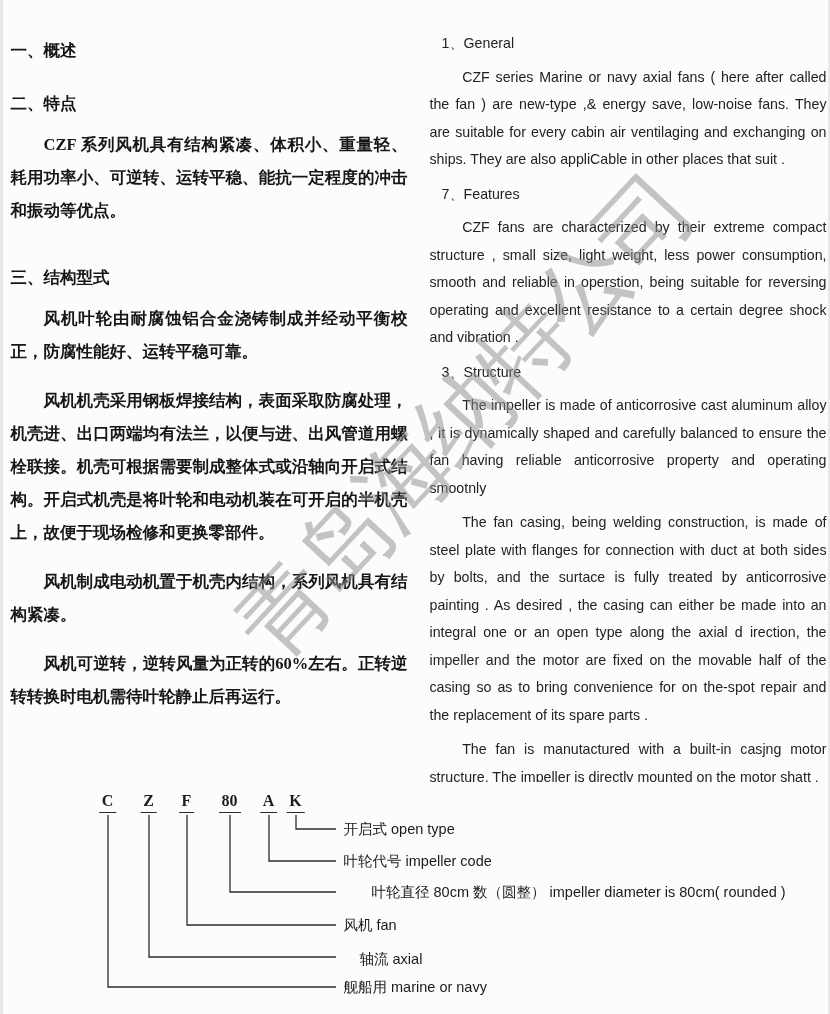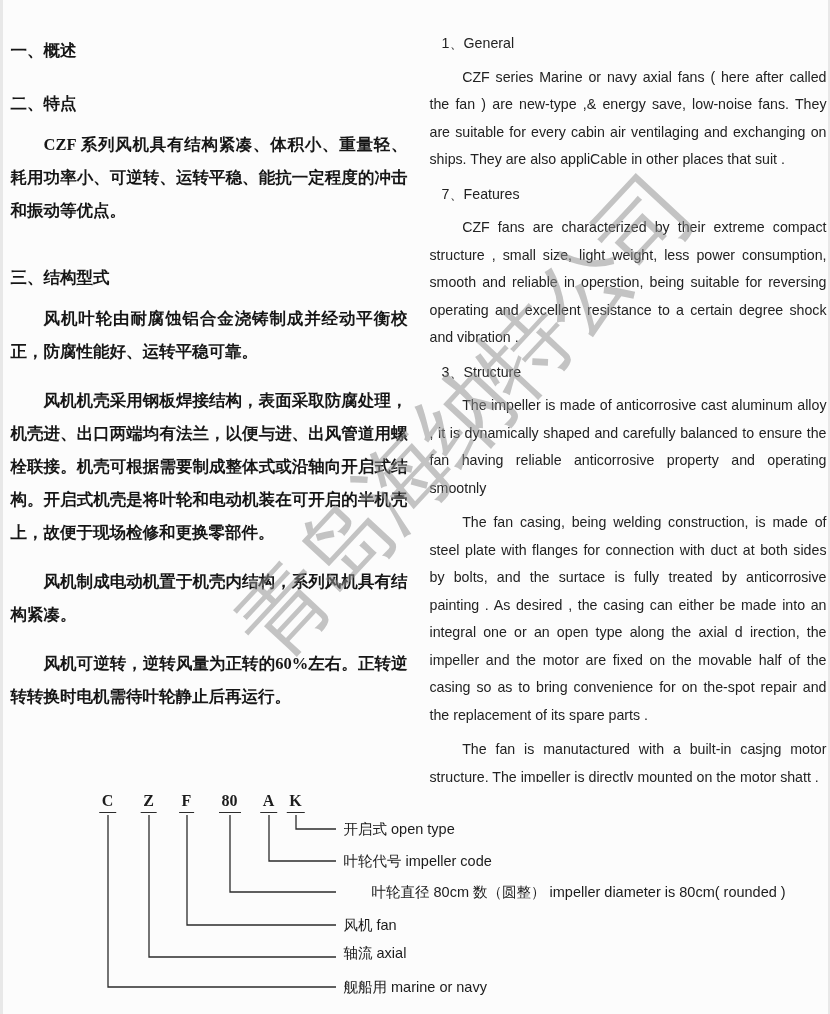--- a/index.html
+++ b/index.html
@@ -117,17 +117,17 @@
       <span class="code-letter" style="left: 105px;">C</span>
       <span class="code-letter" style="left: 146px;">Z</span>
       <span class="code-letter" style="left: 184px;">F</span>
       <span class="code-letter" style="left: 227px;">80</span>
       <span class="code-letter" style="left: 266px;">A</span>
       <span class="code-letter" style="left: 293px;">K</span>
       <div class="diagram-label" style="top: 34px;">开启式 open type</div>
       <div class="diagram-label" style="top: 66px;">叶轮代号 impeller code</div>
       <div class="diagram-label" style="top: 97px; margin-left: 28px;">叶轮直径 80cm 数（圆整）  impeller diameter is 80cm( rounded )</div>
       <div class="diagram-label" style="top: 130px;">风机 fan</div>
-      <div class="diagram-label" style="top: 158px;">轴流 axial</div>
+      <div class="diagram-label" style="top: 164px; margin-left: 16px;">轴流 axial</div>
       <div class="diagram-label" style="top: 192px;">舰船用  marine or navy</div>
     </div>
 
 </div>
 
 </body></html>

